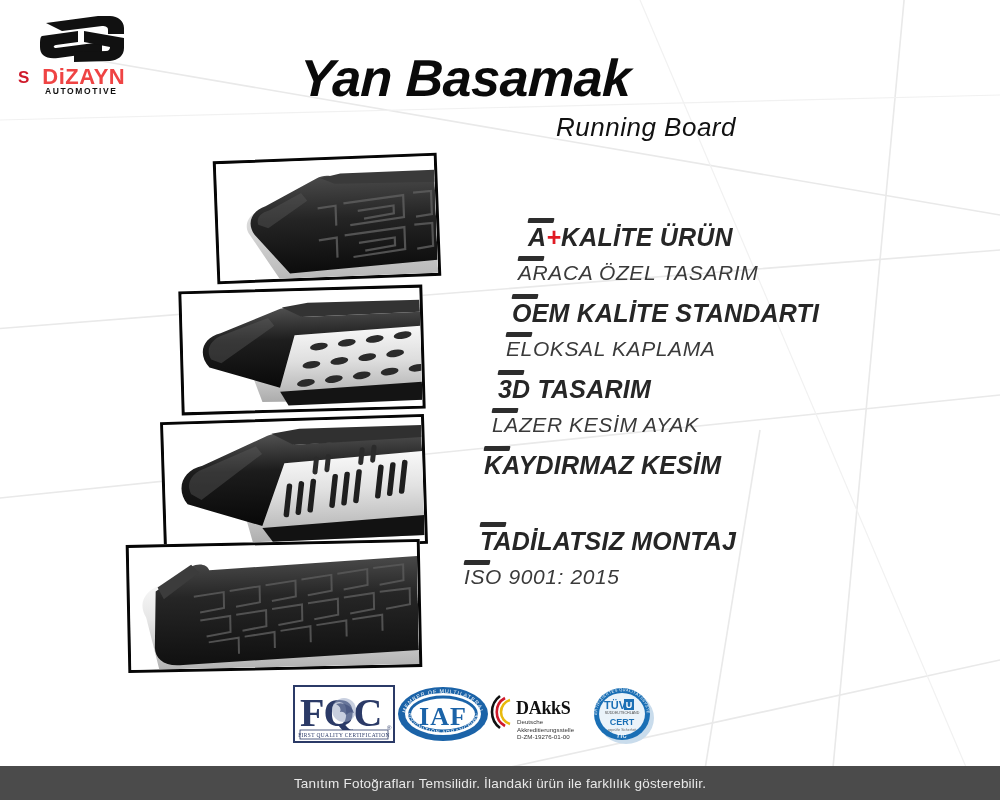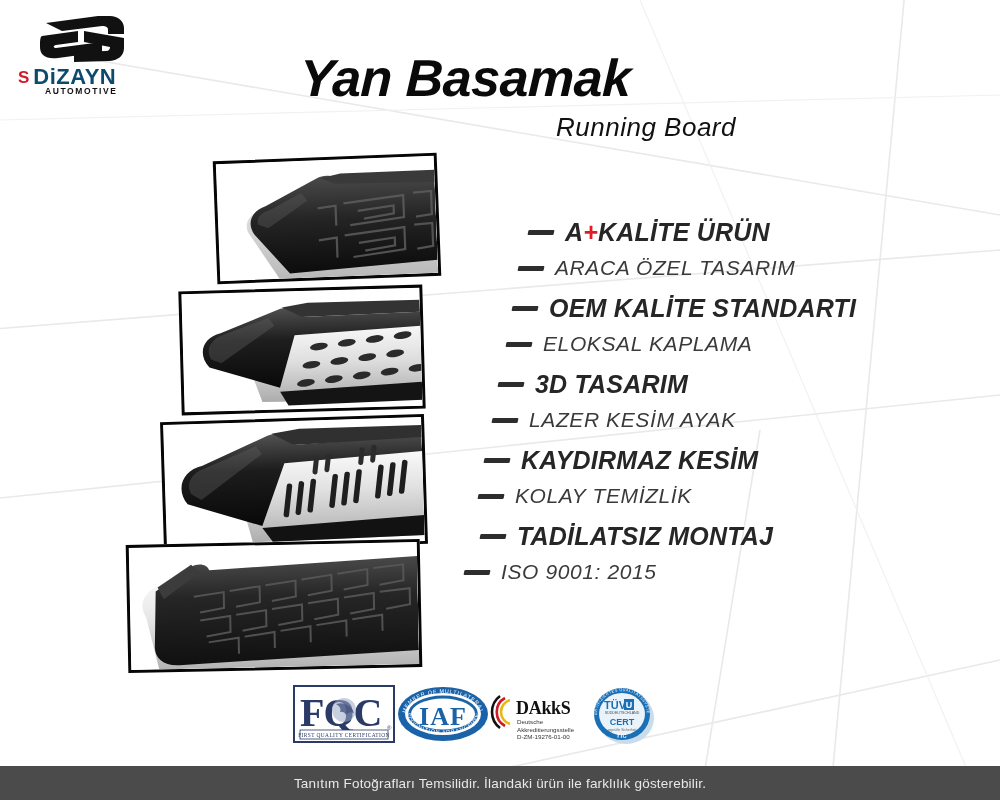--- a/index.html
+++ b/index.html
@@ -13,21 +13,21 @@
   #stage{position:absolute;left:0;top:0;width:1000px;height:800px;background:#fff;overflow:hidden;}
 
   
   .bg-lines{position:absolute;left:0;top:0;width:1000px;height:800px;pointer-events:none;}
 
   
   .logo{position:absolute;left:18px;top:14px;width:150px;height:82px;}
   .logo-mark{position:absolute;left:22px;top:0px;width:86px;height:50px;}
   .logo-word{position:absolute;left:0px;top:52px;display:flex;align-items:center;}
   .logo-s{color:#cf1a2b;font-weight:bold;font-size:17px;letter-spacing:-1px;line-height:1;}
-  .logo-dizayn{color:#0c4a6e;font-weight:bold;font-size:22px;letter-spacing:0.5px;line-height:1;margin-left:5px;}
+  .logo-dizayn{color:#ef4444;font-weight:bold;font-size:22px;letter-spacing:0.5px;line-height:1;margin-left:14px;}
   .logo-auto{position:absolute;left:27px;top:72px;color:#111;font-size:8.5px;font-weight:bold;letter-spacing:1.6px;}
 
   
   .title{
     position:absolute;left:300px;top:52px;width:420px;
     font-size:52px;font-weight:bold;font-style:italic;color:#0a0a0a;
     letter-spacing:-0.5px;white-space:nowrap;line-height:1;
     transform:skewX(-2deg);
   }
   .subtitle{
@@ -40,22 +40,23 @@
   .photo{position:absolute;border:3px solid #060606;background:#fff;overflow:hidden;}
   .ph1{left:215px;top:157px;width:218px;height:117px;transform:rotate(-2.2deg);}
   .ph2{left:180px;top:288px;width:238px;height:118px;transform:rotate(-1.6deg);}
   .ph3{left:162px;top:418px;width:258px;height:124px;transform:rotate(-1.8deg);}
   .ph4{left:127px;top:542px;width:288px;height:122px;transform:rotate(-1.2deg);}
   .photo svg{display:block;width:100%;height:100%;}
 
   
   .features{position:absolute;left:440px;top:218px;width:470px;height:380px;}
   .feat{
-    position:absolute;display:flex;align-items:center;white-space:nowrap;
+    position:absolute;display:flex;align-items:flex-start;white-space:nowrap;
     color:#262626;
+    flex-direction:column;
   }
   .dash{
     display:inline-block;background:#2d2d2d;border-radius:1px;margin-right:11px;
     height:5px;width:26px;flex:none;transform:skewX(-12deg);
   }
   .feat.b .ftxt{font-weight:bold;font-style:italic;font-size:25px;letter-spacing:0.2px;}
   .feat.r .ftxt{font-weight:400;font-style:italic;font-size:21px;letter-spacing:0.6px;color:#3a3a3a;}
   .plus{color:#e01b24;}
 
   
@@ -287,24 +288,20 @@
     <div class="feat r" style="left:52px;top:190px;">
       <span class="dash"></span>
       <span class="ftxt">LAZER KESİM AYAK</span>
     </div>
 
     <div class="feat b" style="left:44px;top:228px;">
       <span class="dash"></span>
       <span class="ftxt">KAYDIRMAZ KESİM</span>
     </div>
 
-    <div class="feat r" style="left:38px;top:266px;">
-      <span class="dash"></span>
-      <span class="ftxt">KOLAY TEMİZLİK</span>
-    </div>
 
     <div class="feat b" style="left:40px;top:304px;">
       <span class="dash"></span>
       <span class="ftxt">TADİLATSIZ MONTAJ</span>
     </div>
 
     <div class="feat r" style="left:24px;top:342px;">
       <span class="dash"></span>
       <span class="ftxt">ISO 9001: 2015</span>
     </div>

